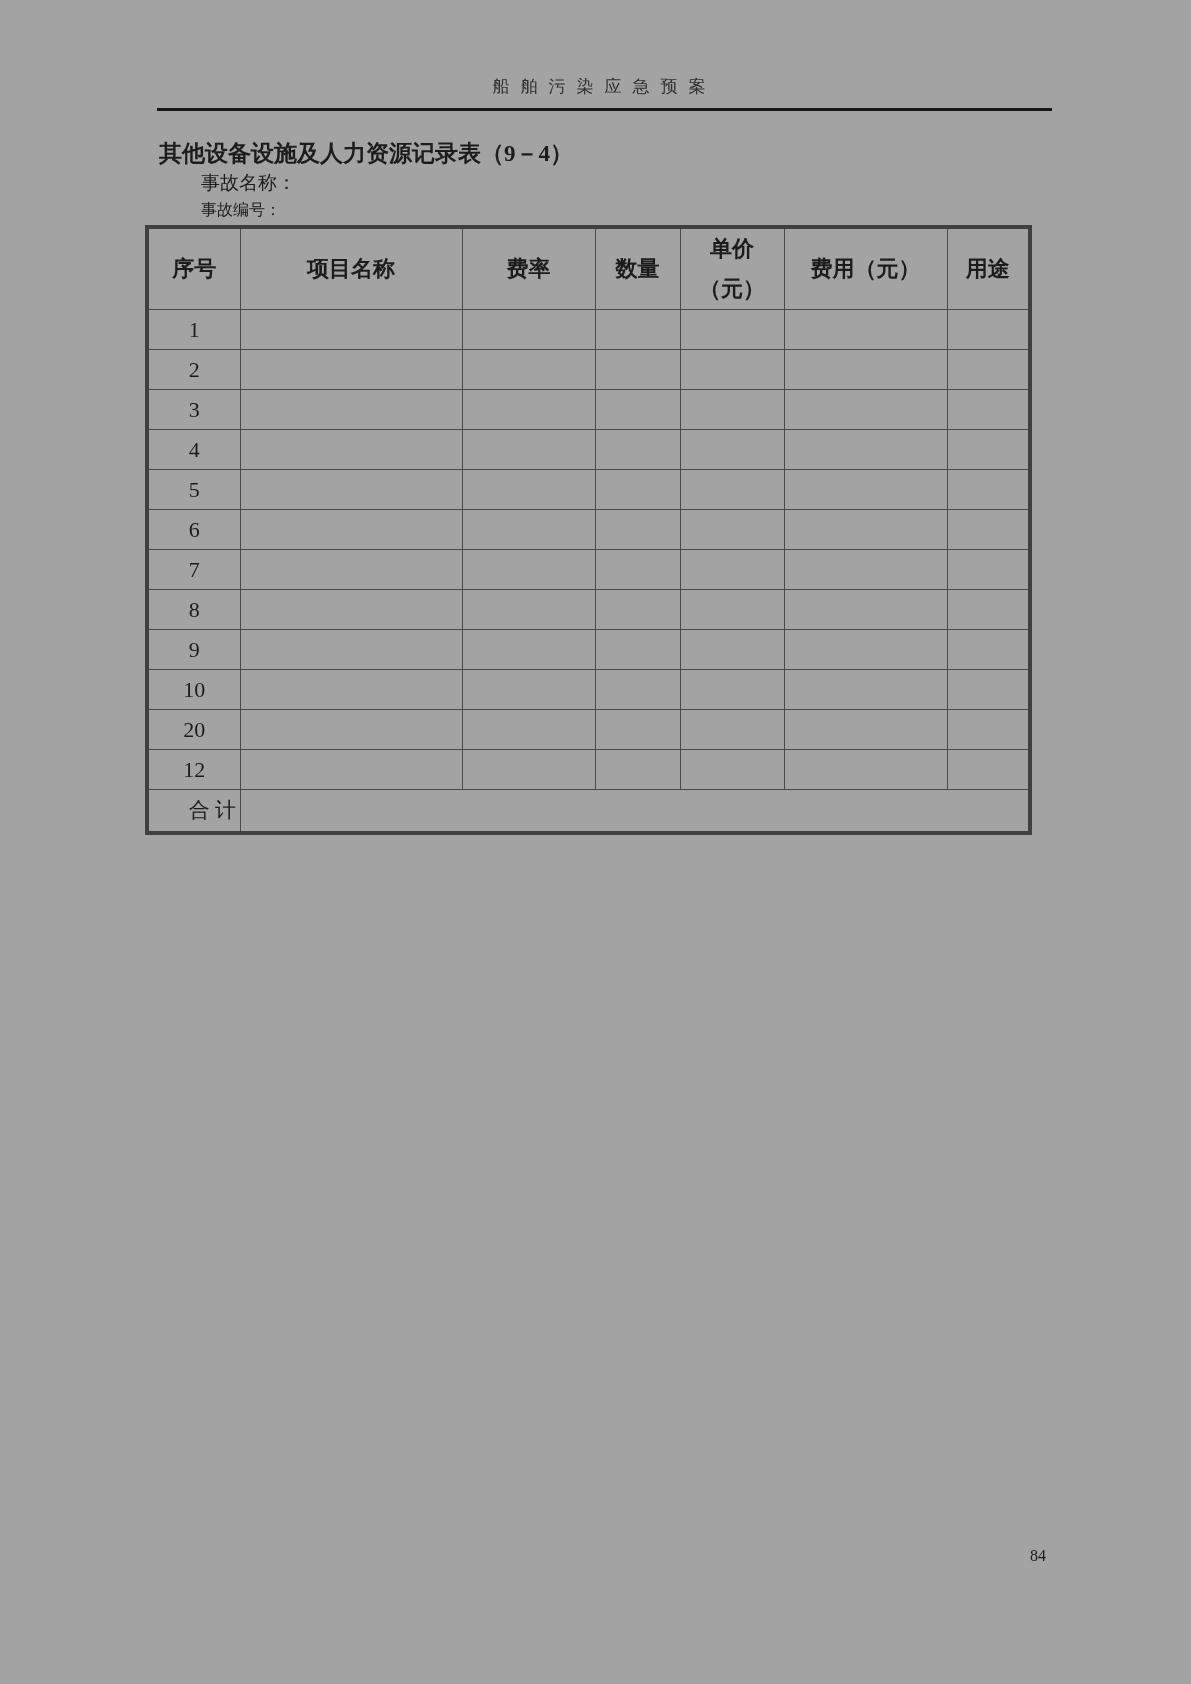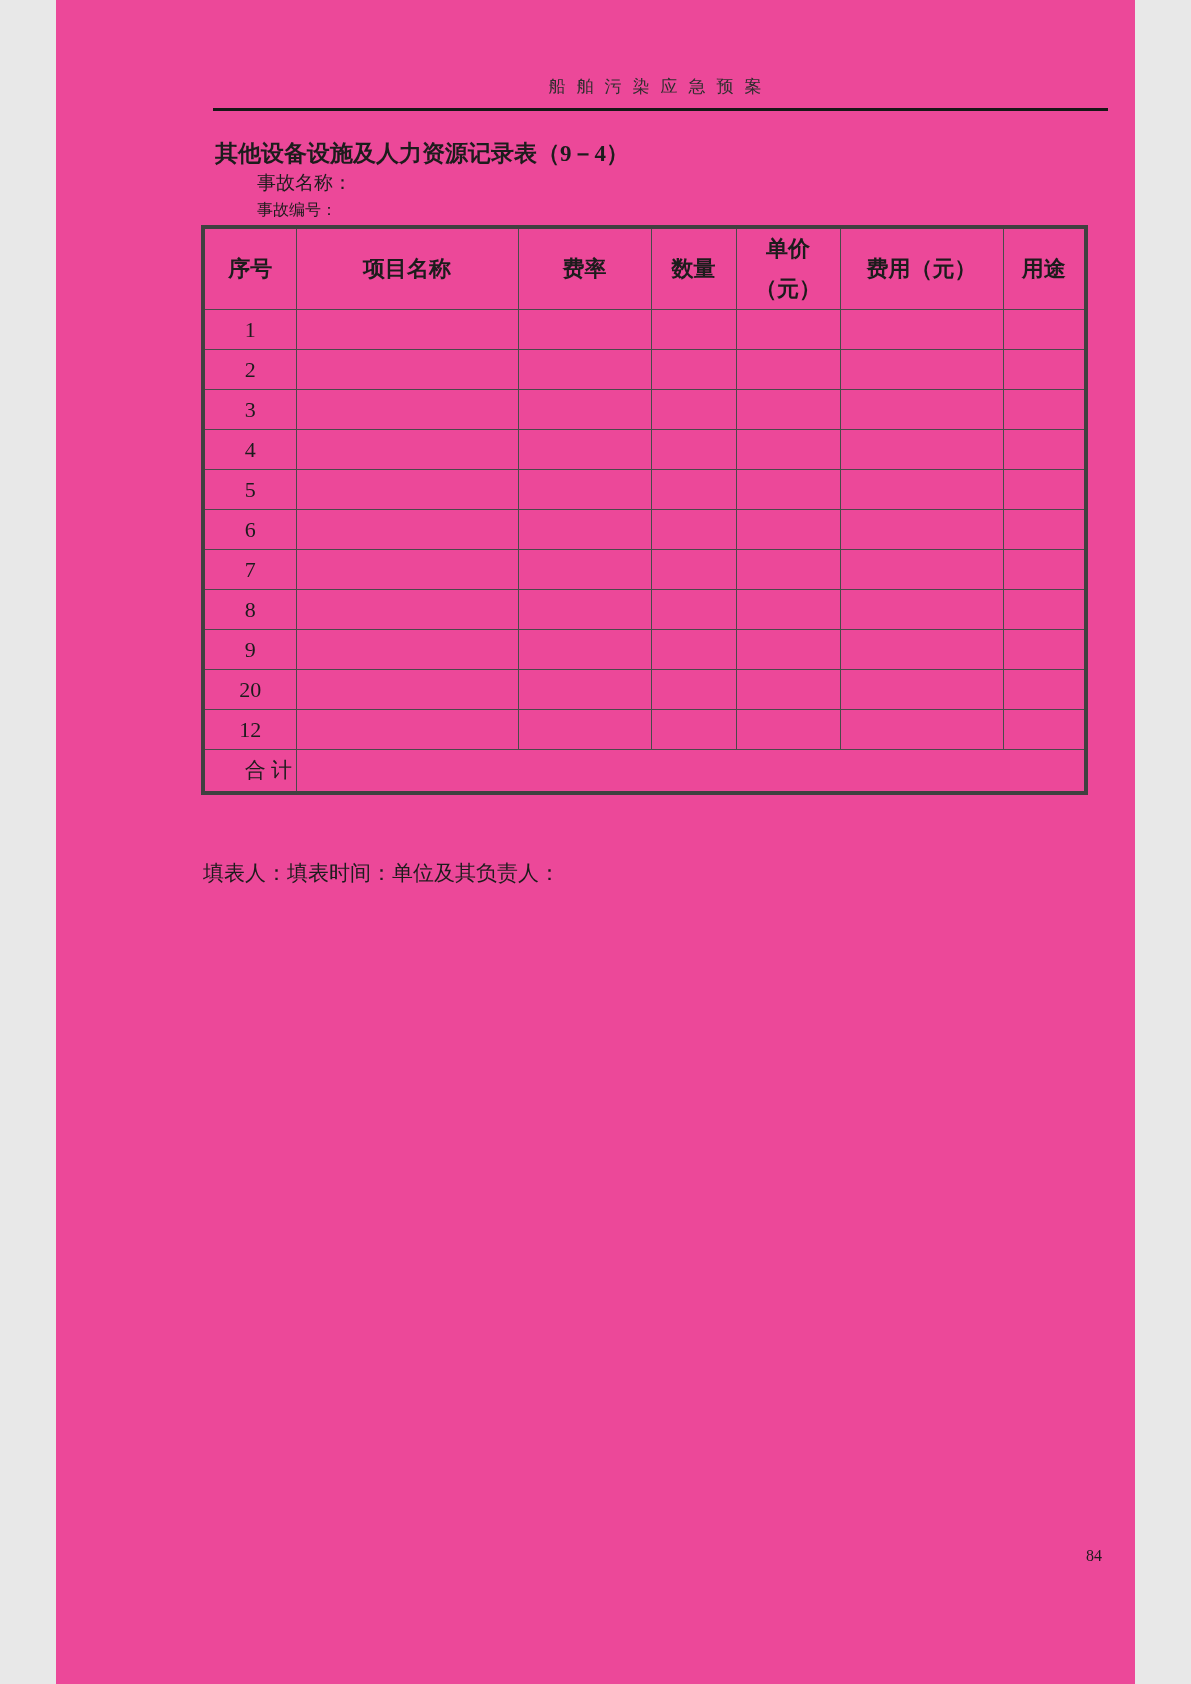--- a/index.html
+++ b/index.html
@@ -1,21 +1,21 @@
 <!DOCTYPE html>
 <html><head>
 <meta charset="utf-8">
 <style>
   html, body { margin: 0; padding: 0; background: #e8e8e8; }
   .page {
     position: relative;
-    width: 1079px;
+    width: 1191px;
     height: 1684px;
     margin: 0 auto;
-    background: #ec4899;
+    background: #a3a3a3;
     font-family: "Liberation Serif", "DejaVu Serif", serif;
     color: #1c1c1c;
     overflow: hidden;
   }
 
   
   .running-header {
     position: absolute;
     top: 76px;
     left: 157px;
@@ -229,20 +229,29 @@
       <tr class="data-row">
         <td>9</td>
         <td></td>
         <td></td>
         <td></td>
         <td></td>
         <td></td>
         <td></td>
       </tr>
       <tr class="data-row">
+        <td>10</td>
+        <td></td>
+        <td></td>
+        <td></td>
+        <td></td>
+        <td></td>
+        <td></td>
+      </tr>
+      <tr class="data-row">
         <td>20</td>
         <td></td>
         <td></td>
         <td></td>
         <td></td>
         <td></td>
         <td></td>
       </tr>
       <tr class="data-row">
         <td>12</td>
@@ -253,17 +262,16 @@
         <td></td>
         <td></td>
       </tr>
       <tr class="total-row">
         <td>合 计</td>
         <td colspan="6"></td>
       </tr>
     </tbody>
   </table>
 
-  <div class="footer-note">填表人：填表时间：单位及其负责人：</div>
 
   <div class="page-number">84</div>
 
 </div>
 
 </body></html>

